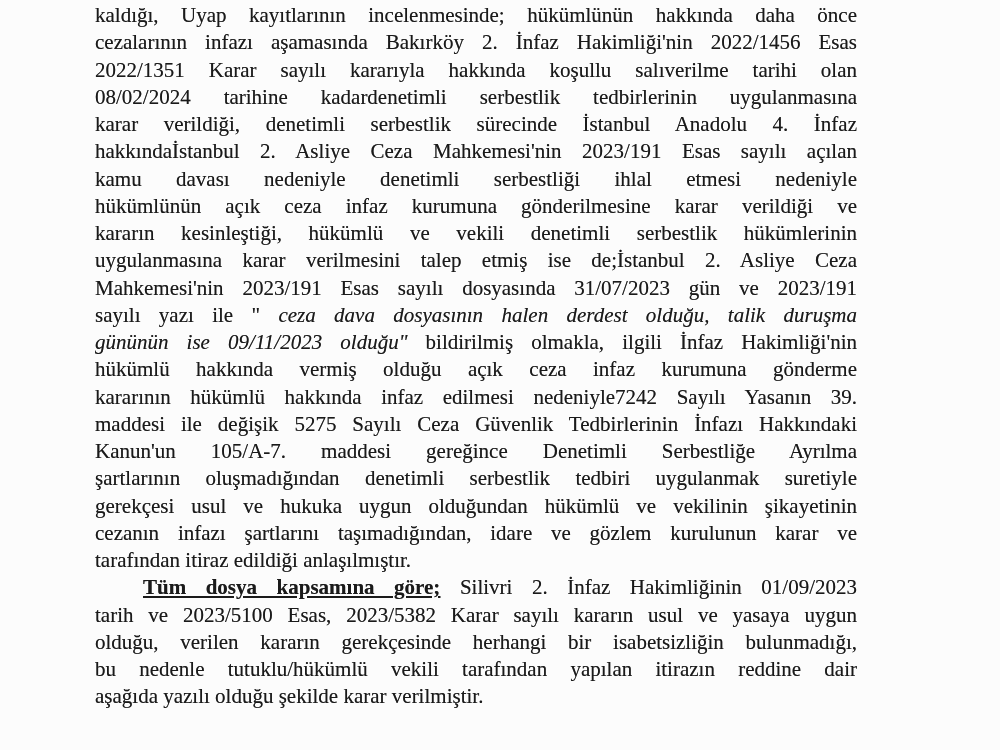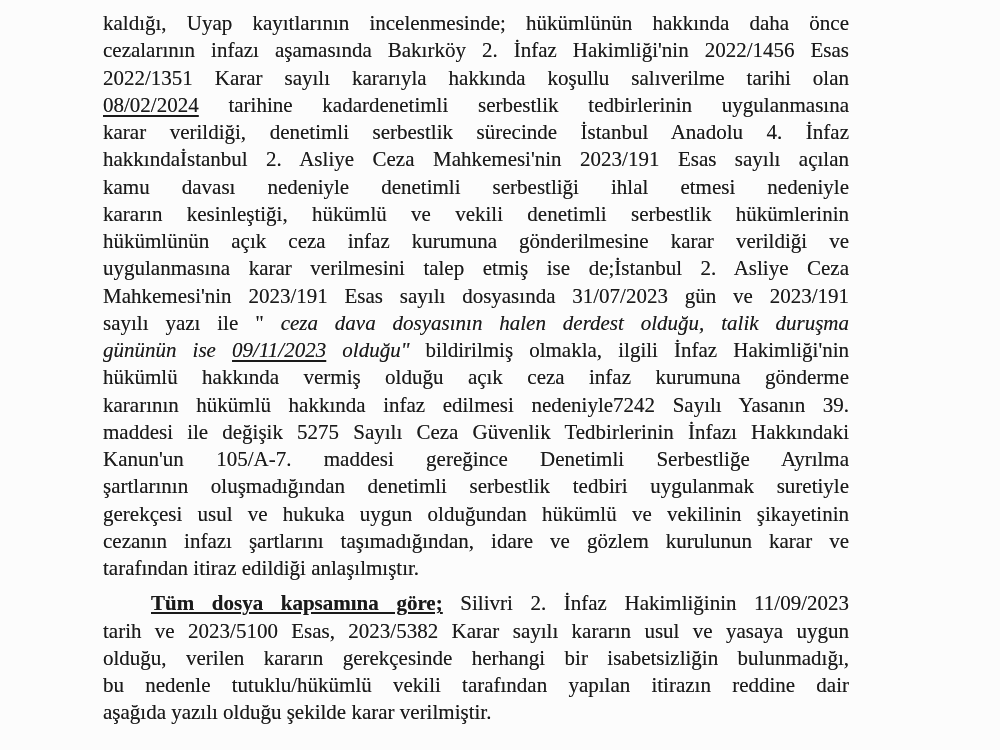--- a/index.html
+++ b/index.html
@@ -17,68 +17,68 @@
   .text-block {
     position: absolute;
     left: 95px;
     top: 2px;
     width: 762px;
     font-family: "Liberation Serif", "DejaVu Serif", serif;
     font-size: 21px;
     color: #1a1a1a;
     text-shadow: 0 0 0.6px rgba(25,25,25,0.55);
   }
-  .paragraph { margin: 8px; padding: 0; }
+  .paragraph { margin: 0; padding: 0; }
   .line {
     height: 27.25px;
     line-height: 27.25px;
     text-align: justify;
     text-align-last: justify;
     white-space: normal;
     overflow: visible;
   }
   .line.last {
     text-align-last: left;
   }
   .line.indent {
     text-indent: 48px;
   }
   .seg.b { font-weight: bold; text-decoration: underline; }
   .seg.i { font-style: italic; }
-  .seg.u { text-decoration: underline; text-underline-offset: 3px; text-decoration-thickness: 1.5px; }
+  .seg.u { text-underline-offset: 3px; text-decoration-thickness: 1.5px; }
 </style>
 </head>
 <body>
 
 <div class="page">
   <div class="text-block">
       <div class="paragraph">
         <div class="line"><span class="seg">kaldığı, Uyap kayıtlarının incelenmesinde; hükümlünün hakkında daha önce</span></div>
         <div class="line"><span class="seg">cezalarının infazı aşamasında Bakırköy 2. İnfaz Hakimliği'nin 2022/1456 Esas</span></div>
         <div class="line"><span class="seg">2022/1351 Karar sayılı kararıyla hakkında koşullu salıverilme tarihi olan</span></div>
         <div class="line"><span class="seg u">08/02/2024</span><span class="seg"> tarihine kadardenetimli serbestlik tedbirlerinin uygulanmasına</span></div>
         <div class="line"><span class="seg">karar verildiği, denetimli serbestlik sürecinde İstanbul Anadolu 4. İnfaz</span></div>
         <div class="line"><span class="seg">hakkındaİstanbul 2. Asliye Ceza Mahkemesi'nin 2023/191 Esas sayılı açılan</span></div>
         <div class="line"><span class="seg">kamu davası nedeniyle denetimli serbestliği ihlal etmesi nedeniyle</span></div>
+        <div class="line"><span class="seg">hükümlünün açık ceza infaz kurumuna gönderilmesine karar verildiği ve</span></div>
         <div class="line"><span class="seg">kararın kesinleştiği, hükümlü ve vekili denetimli serbestlik hükümlerinin</span></div>
-        <div class="line"><span class="seg">hükümlünün açık ceza infaz kurumuna gönderilmesine karar verildiği ve</span></div>
         <div class="line"><span class="seg">uygulanmasına karar verilmesini talep etmiş ise de;İstanbul 2. Asliye Ceza</span></div>
         <div class="line"><span class="seg">Mahkemesi'nin 2023/191 Esas sayılı dosyasında 31/07/2023 gün ve 2023/191</span></div>
         <div class="line"><span class="seg">sayılı yazı ile " </span><span class="seg i">ceza dava dosyasının halen derdest olduğu, talik duruşma</span></div>
         <div class="line"><span class="seg i">gününün ise </span><span class="seg i u">09/11/2023</span><span class="seg i"> olduğu"</span><span class="seg"> bildirilmiş olmakla, ilgili İnfaz Hakimliği'nin</span></div>
         <div class="line"><span class="seg">hükümlü hakkında vermiş olduğu açık ceza infaz kurumuna gönderme</span></div>
         <div class="line"><span class="seg">kararının hükümlü hakkında infaz edilmesi nedeniyle7242 Sayılı Yasanın 39.</span></div>
         <div class="line"><span class="seg">maddesi ile değişik 5275 Sayılı Ceza Güvenlik Tedbirlerinin İnfazı Hakkındaki</span></div>
         <div class="line"><span class="seg">Kanun'un 105/A-7. maddesi gereğince Denetimli Serbestliğe Ayrılma</span></div>
         <div class="line"><span class="seg">şartlarının oluşmadığından denetimli serbestlik tedbiri uygulanmak suretiyle</span></div>
         <div class="line"><span class="seg">gerekçesi usul ve hukuka uygun olduğundan hükümlü ve vekilinin şikayetinin</span></div>
         <div class="line"><span class="seg">cezanın infazı şartlarını taşımadığından, idare ve gözlem kurulunun karar ve</span></div>
         <div class="line last"><span class="seg">tarafından itiraz edildiği anlaşılmıştır.</span></div>
       </div>
       <div class="paragraph">
-        <div class="line indent"><span class="seg b">Tüm dosya kapsamına göre;</span><span class="seg"> Silivri 2. İnfaz Hakimliğinin 11/09/2023</span></div>
+        <div class="line indent"><span class="seg b">Tüm dosya kapsamına göre;</span><span class="seg"> Silivri 2. İnfaz Hakimliğinin 01/09/2023</span></div>
         <div class="line"><span class="seg">tarih ve 2023/5100 Esas, 2023/5382 Karar sayılı kararın usul ve yasaya uygun</span></div>
         <div class="line"><span class="seg">olduğu, verilen kararın gerekçesinde herhangi bir isabetsizliğin bulunmadığı,</span></div>
         <div class="line"><span class="seg">bu nedenle tutuklu/hükümlü vekili tarafından yapılan itirazın reddine dair</span></div>
         <div class="line last"><span class="seg">aşağıda yazılı olduğu şekilde karar verilmiştir.</span></div>
       </div>
     </div>
 </div>
 
 </body></html>

